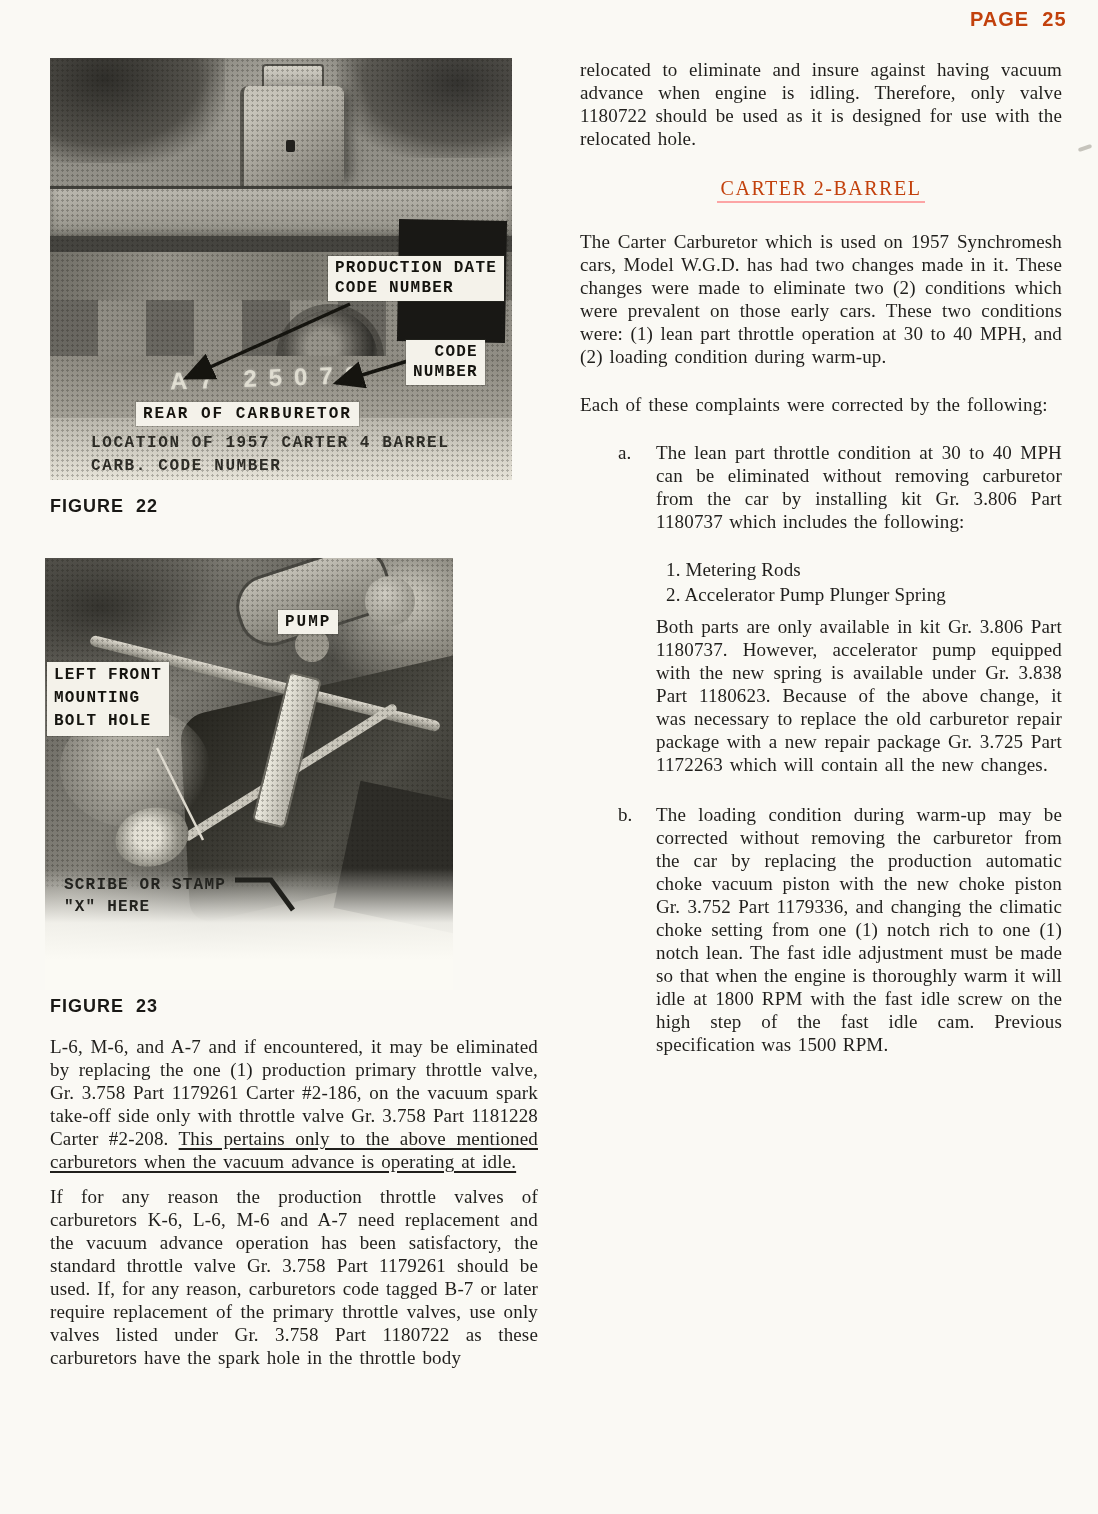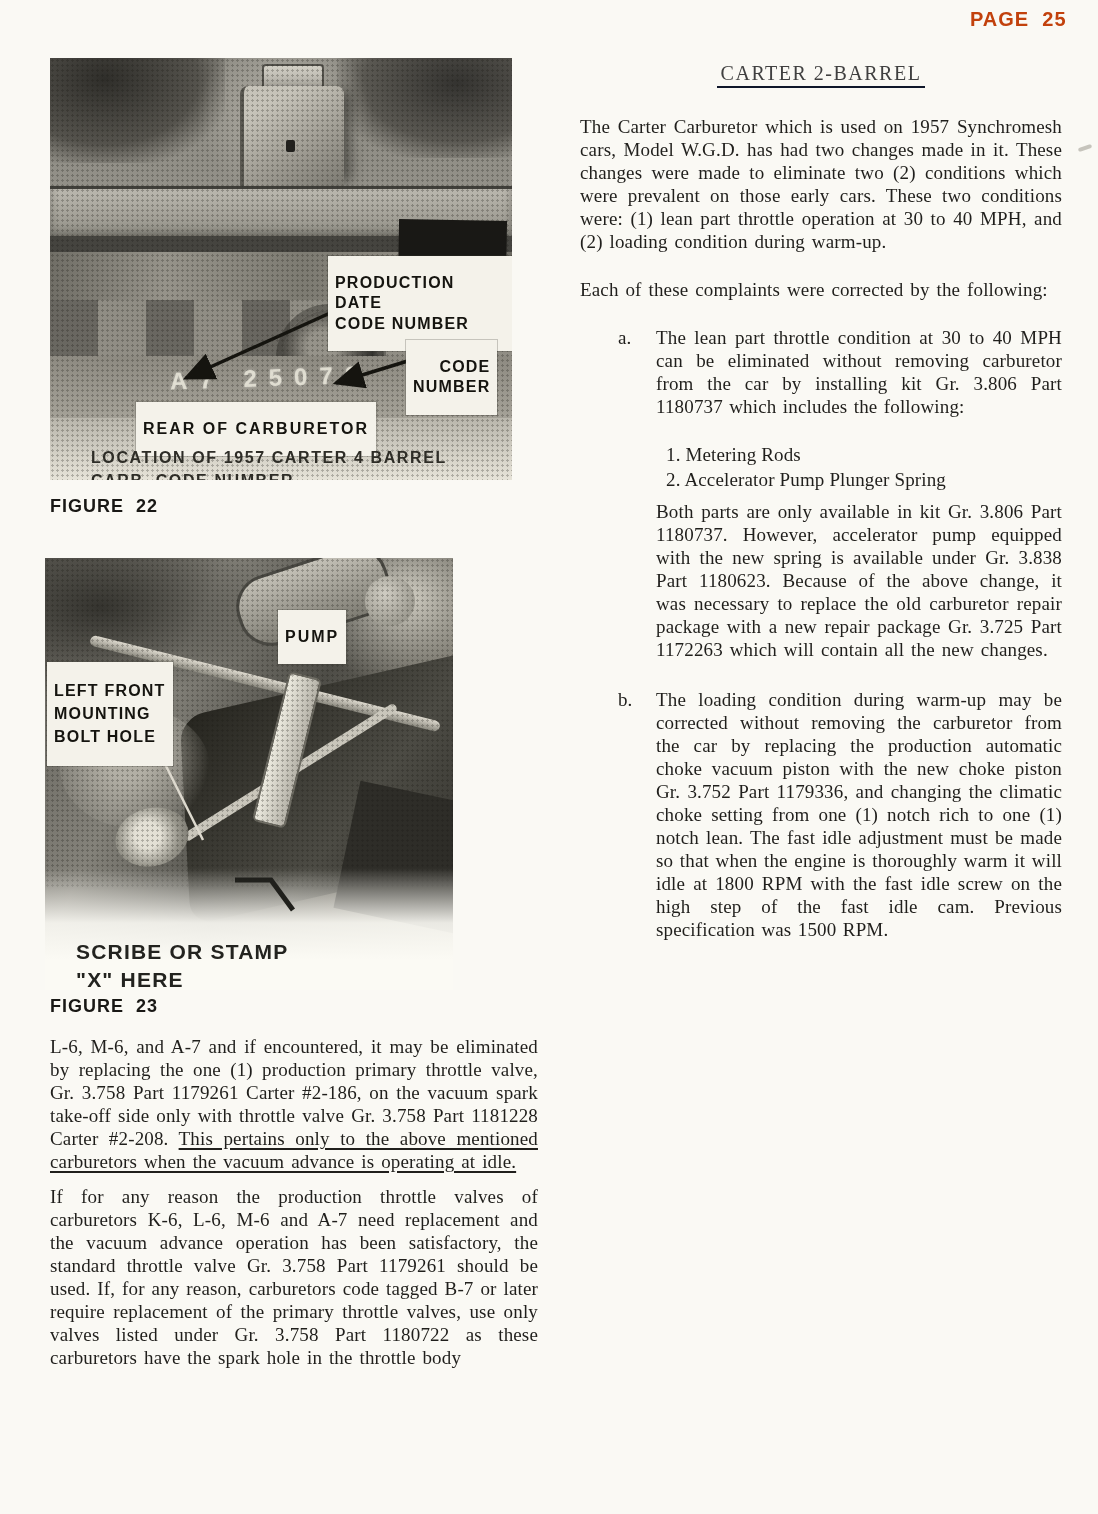--- a/index.html
+++ b/index.html
@@ -22,21 +22,21 @@
   .body-text{
     font-size:19px;line-height:23px;text-align:justify;
     word-spacing:2px;letter-spacing:.15px;margin:0 0 25px 0;color:#201f1c;
   }
   .body-text .u{ text-decoration:underline;text-underline-offset:3px;text-decoration-thickness:1.5px;}
   .section-heading{
     text-align:center;margin:4px 0 27px 0;
   }
   .section-heading span{
     display:inline-block;font-size:20px;letter-spacing:1.5px;
-    border-bottom:2px solid #0f172a;padding:0 4px 1px 4px;color:#404040;text-align:center;
+    border-bottom:2px solid #fca5a5;padding:0 4px 1px 4px;color:#c2410c;text-align:center;
   }
   
   .list-item{position:relative;margin:0 0 24px 0;}
   .list-item .marker{
     position:absolute;left:38px;top:0;font-size:19px;line-height:23px;color:#201f1c;
   }
   .list-item .item-text{
     margin-left:76px;font-size:19px;line-height:23px;text-align:justify;
     word-spacing:1.5px;letter-spacing:.15px;color:#201f1c;
   }
@@ -52,23 +52,23 @@
   }
   .photo .shape{position:absolute;}
   .photo .halftone{
     position:absolute;inset:0;z-index:2;pointer-events:none;
     background-image:radial-gradient(rgba(24,23,19,.26) 1px,transparent 1.4px);
     background-size:5px 5px;
   }
   .photo svg.overlay{position:absolute;inset:0;z-index:4;}
   .photo-label{
     position:absolute;z-index:5;background:#f4f2ea;color:#15140f;
-    font-family:Liberation Sans, sans-serif;font-weight:bold;
+    font-family:Liberation Mono, monospace;font-weight:bold;
     font-size:16px;line-height:1.28;letter-spacing:1.2px;
-    padding:17px 7px;white-space:pre-line;box-shadow:0 0 0 1px rgba(60,58,50,.25);
+    padding:2px 7px;white-space:pre-line;box-shadow:0 0 0 1px rgba(60,58,50,.25);
   }
   .photo-label.bare{background:transparent;box-shadow:none;color:#2e2d27;}
   .fig-caption{
     font-family:"Liberation Sans",sans-serif;font-weight:bold;
     font-size:18px;letter-spacing:1px;white-space:pre;text-align:left;
     margin:16px 0 0 0;color:#191815;
   }
   #fig22{width:462px;height:422px;}
   #fig23{width:408px;height:432px;margin-left:-5px;}
   .stamp-text{
@@ -148,33 +148,34 @@
 
       <svg class="overlay" width="467" height="432" viewBox="0 0 467 432">
         <line x1="112" y1="190" x2="158" y2="282" stroke="#ddd9ce" stroke-width="2.5"></line>
         <polyline points="190,322 226,322 248,352" fill="none" stroke="#20201c" stroke-width="5"></polyline>
       </svg>
 
       <div class="photo-label" style="left:233px;top:52px;letter-spacing:2px;">PUMP</div>
       <div class="photo-label" style="left:2px;top:104px;line-height:1.45;">LEFT FRONT
 MOUNTING
 BOLT HOLE</div>
-      <div class="photo-label bare" style="left:24px;top:315px;font-size:21px;line-height:1.35;color:#23231f;margin-top:48px;">SCRIBE OR STAMP
+      <div class="photo-label bare" style="left:12px;top:315px;font-size:16px;line-height:1.35;color:#23231f;">SCRIBE OR STAMP
 "X" HERE</div>
     </div>
 
     <div class="fig-caption cap23">FIGURE  23</div>
 
     <p class="body-text" style="margin-bottom:12px;"><span>L-6, M-6, and A-7 and if encountered, it may be eliminated by replacing the one (1) production primary throttle valve, Gr. 3.758 Part 1179261 Carter #2-186, on the vacuum spark take-off side only with throttle valve Gr. 3.758 Part 1181228 Carter #2-208. </span><span class="u">This pertains only to the above mentioned carburetors when the vacuum advance is operating at idle.</span></p>
 
     <p class="body-text">If for any reason the production throttle valves of carburetors K-6, L-6, M-6 and A-7 need replacement and the vacuum advance operation has been satisfactory, the standard throttle valve Gr. 3.758 Part 1179261 should be used. If, for any reason, carburetors code tagged B-7 or later require replacement of the primary throttle valves, use only valves listed under Gr. 3.758 Part 1180722 as these carburetors have the spark hole in the throttle body</p>
   </div>
 
   <div class="col-right">
 
+    <p class="body-text" style="margin-bottom:27px;">relocated to eliminate and insure against having vacuum advance when engine is idling. Therefore, only valve 1180722 should be used as it is designed for use with the relocated hole.</p>
 
     <div class="section-heading">
       <span>CARTER 2-BARREL</span>
     </div>
 
 
     <p class="body-text">The Carter Carburetor which is used on 1957 Synchromesh cars, Model W.G.D. has had two changes made in it. These changes were made to eliminate two (2) conditions which were prevalent on those early cars. These two conditions were: (1) lean part throttle operation at 30 to 40 MPH, and (2) loading condition during warm-up.</p>
 
     <p class="body-text">Each of these complaints were corrected by the following:</p>
 

